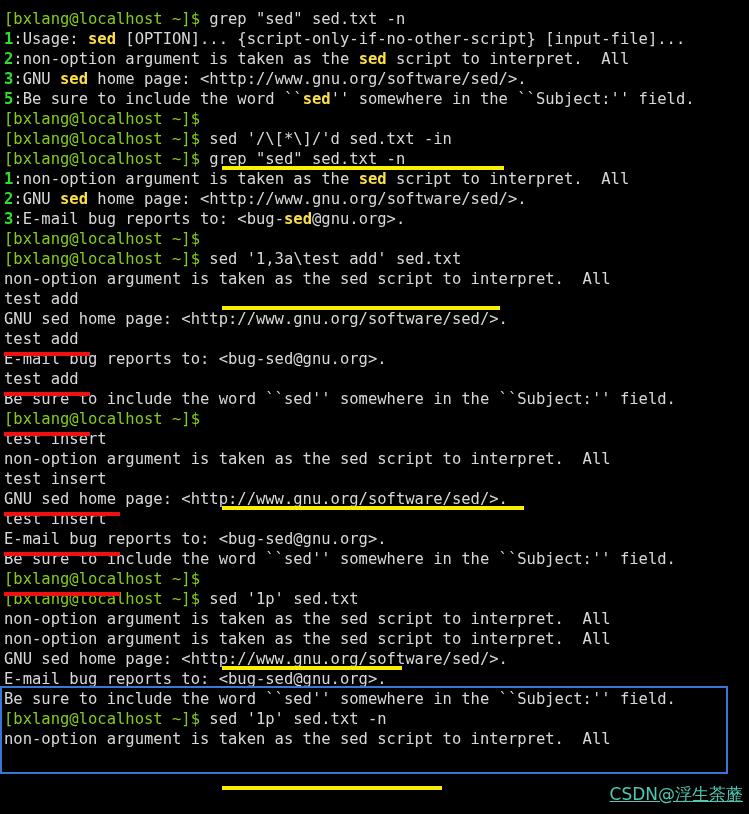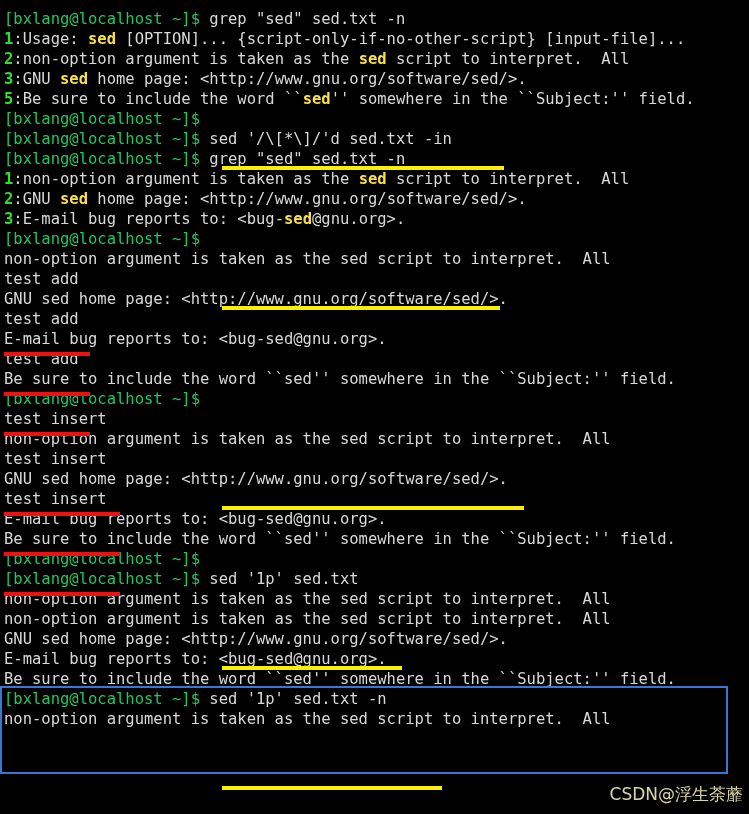--- a/index.html
+++ b/index.html
@@ -30,21 +30,21 @@
   .line {
     height: 20px;
     line-height: 20px;
     font-size: 15.5px;
     letter-spacing: 0px;
     white-space: pre;
     color: #d8d8d8;
     position: relative;
     font-family: "DejaVu Sans Mono", "Liberation Mono", monospace;
   }
-  .prompt { color: #22c55e; }
+  .prompt { color: #84cc16; }
   .lnum  { color: #2ee02e; font-weight: bold; }
   .sed   { color: #fde047; font-weight: bold; }
   .plain { color: #d8d8d8; }
 
   
   .ul-yellow {
     position: absolute;
     height: 4px;
     background: #f7f000;
     z-index: 5;
@@ -59,46 +59,48 @@
     position: absolute;
     border: 2px solid #3a76d8;
     box-sizing: border-box;
     z-index: 4;
     pointer-events: none;
   }
   .watermark {
     position: absolute;
     right: 6px;
     bottom: 8px;
-    color: #fef9c3;
+    color: #5eead4;
     font-size: 17px;
     font-family: "DejaVu Sans", "Liberation Sans", sans-serif;
     z-index: 6;
     white-space: nowrap;
     opacity: 0.85;
+    text-decoration: underline;
   }
   .wm-csdn { letter-spacing: 0px; }
 </style>
 </head>
 <body>
 
 <div id="terminal">
   <div class="screen" id="screen">
       <div class="line"><span class="prompt">[bxlang@localhost ~]$</span><span class="plain"> grep "sed" sed.txt -n</span></div>
       <div class="line"><span class="lnum">1</span><span class="plain">:Usage: </span><span class="sed">sed</span><span class="plain"> [OPTION]... {script-only-if-no-other-script} [input-file]...</span></div>
       <div class="line"><span class="lnum">2</span><span class="plain">:non-option argument is taken as the </span><span class="sed">sed</span><span class="plain"> script to interpret.  All</span></div>
       <div class="line"><span class="lnum">3</span><span class="plain">:GNU </span><span class="sed">sed</span><span class="plain"> home page: &lt;http://www.gnu.org/software/sed/&gt;.</span></div>
       <div class="line"><span class="lnum">5</span><span class="plain">:Be sure to include the word ``</span><span class="sed">sed</span><span class="plain">'' somewhere in the ``Subject:'' field.</span></div>
       <div class="line"><span class="prompt">[bxlang@localhost ~]$</span><span class="plain"></span></div>
       <div class="line"><span class="prompt">[bxlang@localhost ~]$</span><span class="plain"> sed '/\[*\]/'d sed.txt -in</span></div>
       <div class="line"><span class="prompt">[bxlang@localhost ~]$</span><span class="plain"> grep "sed" sed.txt -n</span></div>
       <div class="line"><span class="lnum">1</span><span class="plain">:non-option argument is taken as the </span><span class="sed">sed</span><span class="plain"> script to interpret.  All</span></div>
       <div class="line"><span class="lnum">2</span><span class="plain">:GNU </span><span class="sed">sed</span><span class="plain"> home page: &lt;http://www.gnu.org/software/sed/&gt;.</span></div>
       <div class="line"><span class="lnum">3</span><span class="plain">:E-mail bug reports to: &lt;bug-</span><span class="sed">sed</span><span class="plain">@gnu.org&gt;.</span></div>
       <div class="line"><span class="prompt">[bxlang@localhost ~]$</span><span class="plain"></span></div>
+      <div class="line"><span class="prompt">[bxlang@localhost ~]$</span><span class="plain"> sed '1,3a\test add' sed.txt</span></div>
       <div class="line"><span class="plain">non-option argument is taken as the sed script to interpret.  All</span></div>
       <div class="line"><span class="plain">test add</span></div>
       <div class="line"><span class="plain">GNU sed home page: &lt;http://www.gnu.org/software/sed/&gt;.</span></div>
       <div class="line"><span class="plain">test add</span></div>
       <div class="line"><span class="plain">E-mail bug reports to: &lt;bug-sed@gnu.org&gt;.</span></div>
       <div class="line"><span class="plain">test add</span></div>
       <div class="line"><span class="plain">Be sure to include the word ``sed'' somewhere in the ``Subject:'' field.</span></div>
       <div class="line"><span class="prompt">[bxlang@localhost ~]$</span><span class="plain"></span></div>
       <div class="line"><span class="plain">test insert</span></div>
       <div class="line"><span class="plain">non-option argument is taken as the sed script to interpret.  All</span></div>

